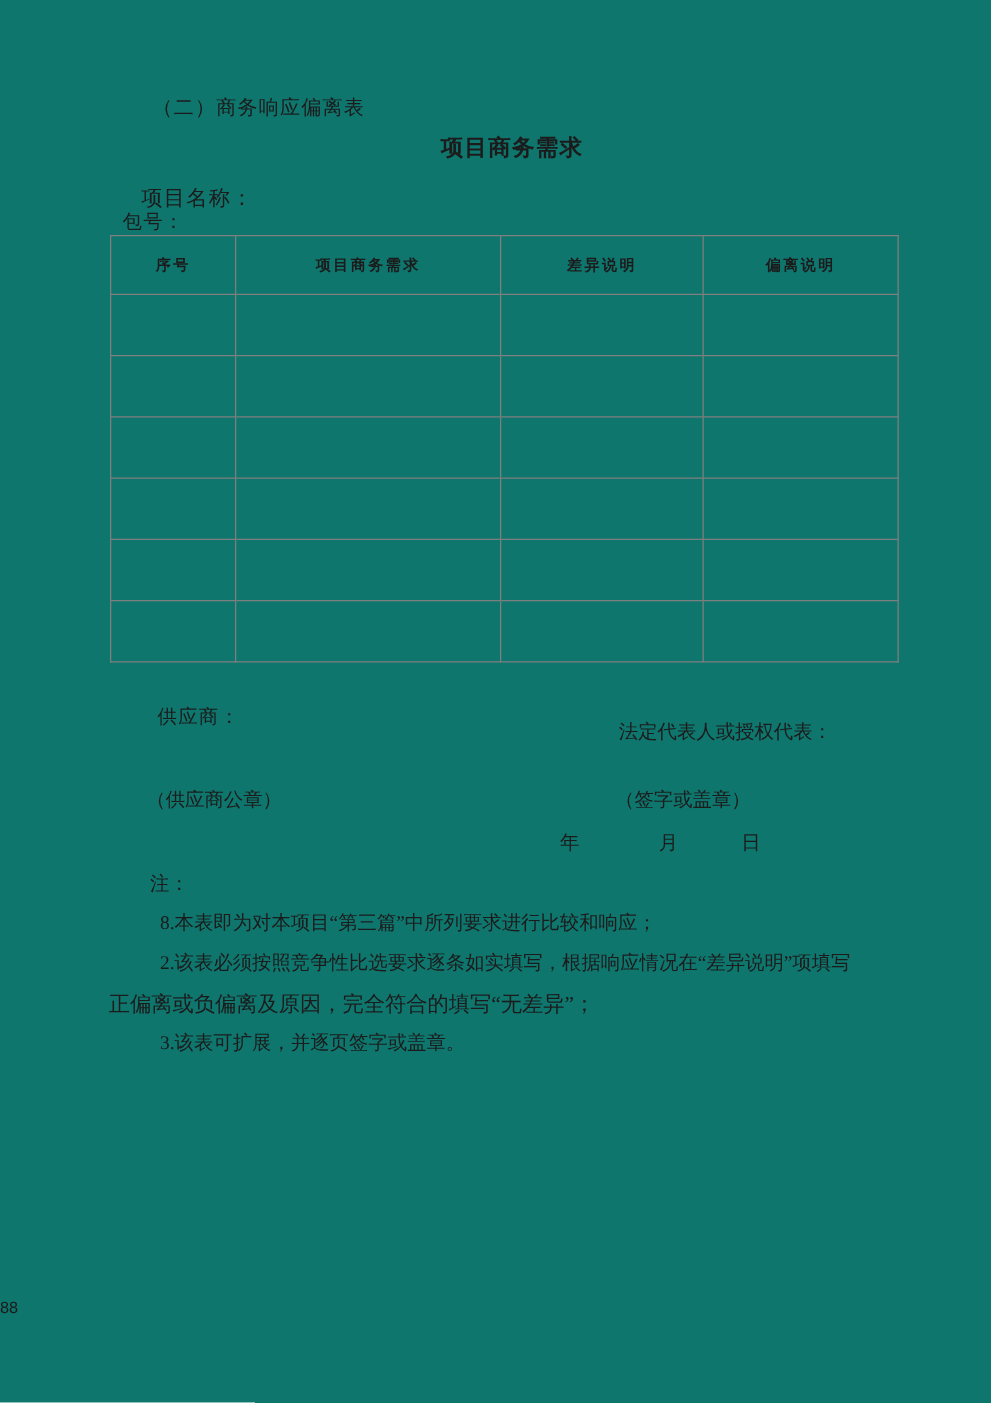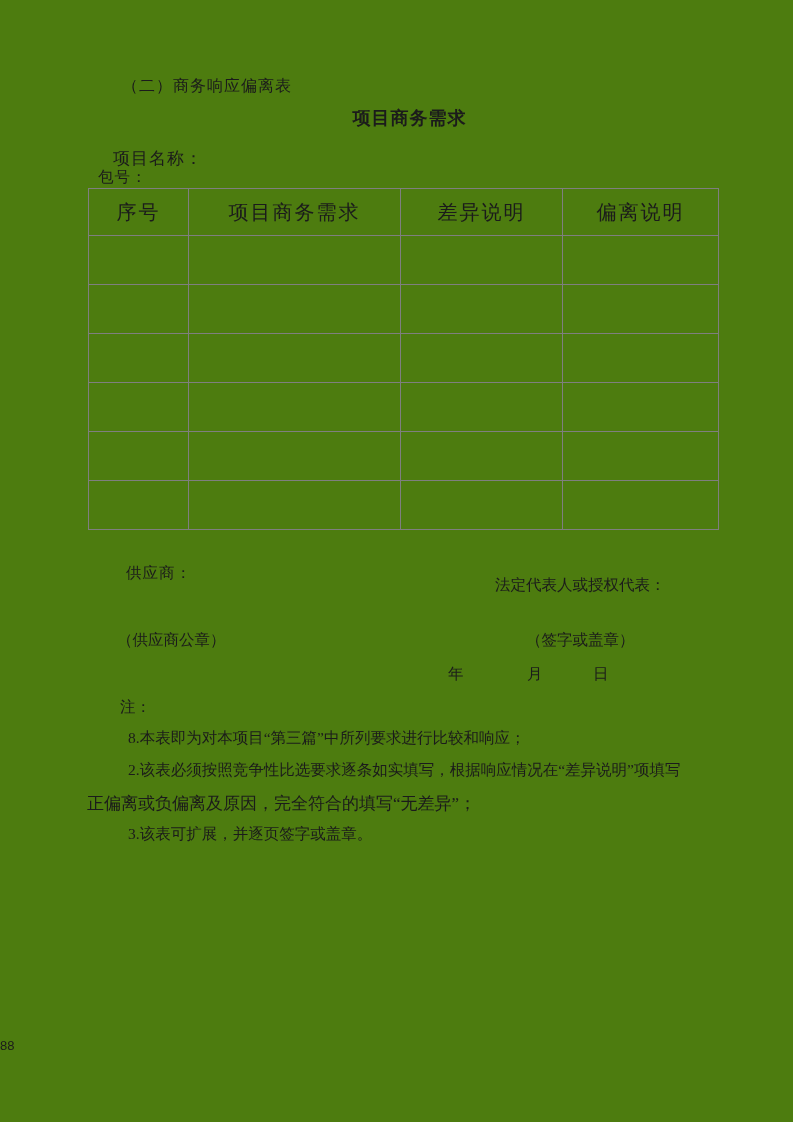--- a/index.html
+++ b/index.html
@@ -4,21 +4,21 @@
 <style>
   html, body {
     margin: 0;
     padding: 0;
     background: #ffffff;
   }
   .page {
     position: relative;
     width: 793px;
     height: 1122px;
-    background: #4d7c0f;
+    background: #0f766e;
     font-family: "Liberation Serif", "DejaVu Serif", serif;
     color: #1b1b1b;
     overflow: hidden;
   }
   .abs { position: absolute; white-space: nowrap; }
 
   .section-heading {
     left: 122px; top: 76px;
     font-size: 16px;
     letter-spacing: 1px;
@@ -42,32 +42,32 @@
     border-collapse: collapse;
     table-layout: fixed;
   }
   table.deviation th,
   table.deviation td {
     border: 1px solid #7f7f7f;
     padding: 0;
   }
   table.deviation th {
     height: 46px;
-    font-weight: normal;
-    font-size: 20px;
+    font-weight: bold;
+    font-size: 12px;
     letter-spacing: 2px;
     text-align: center;
     vertical-align: middle;
   }
   table.deviation tbody td { height: 48px; }
 
   .sig-supplier   { left: 126px; top: 563px; font-size: 15.5px; letter-spacing: 1px; }
   .sig-legal      { left: 495px; top: 563px; font-size: 15.5px; margin-top: 12px; }
   .seal-supplier  { left: 117px; top: 630px; font-size: 15.5px; }
-  .seal-sign      { left: 492px; top: 630px; font-size: 15.5px; margin-left: 34px; }
+  .seal-sign      { left: 492px; top: 630px; font-size: 15.5px; }
 
   .date-line { left: 448px; top: 664px; width: 170px; height: 20px; font-size: 15.5px; }
   .date-line .unit { position: absolute; top: 0; }
   .date-line .unit.y { left: 0; }
   .date-line .unit.m { left: 79px; }
   .date-line .unit.d { left: 145px; }
 
   .notes-label { left: 120px; top: 697px; font-size: 15.5px; }
   .note-1      { left: 128px; top: 728px; font-size: 15.5px; }
   .note-2      { left: 128px; top: 760px; font-size: 15.5px; }

